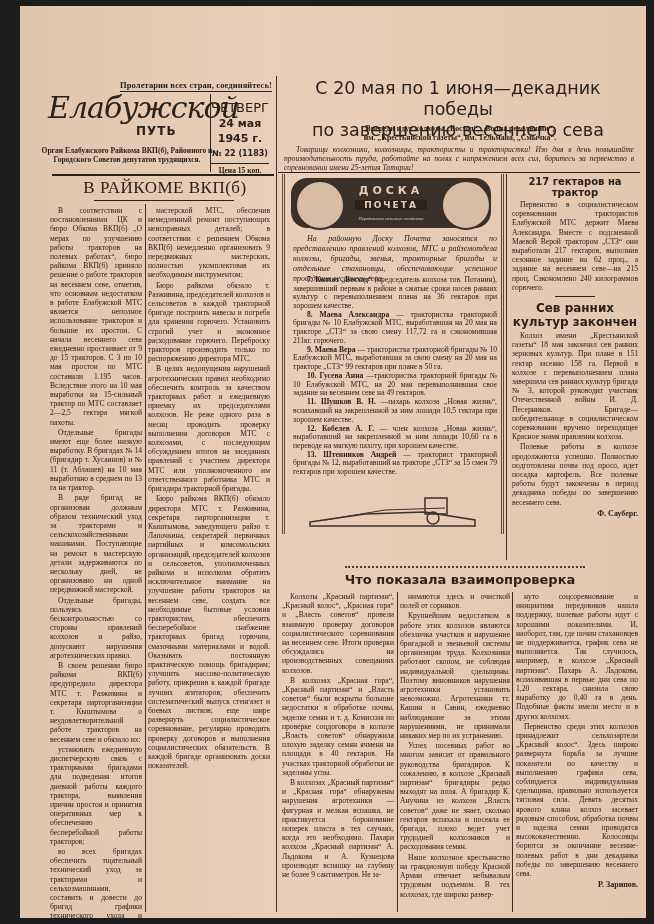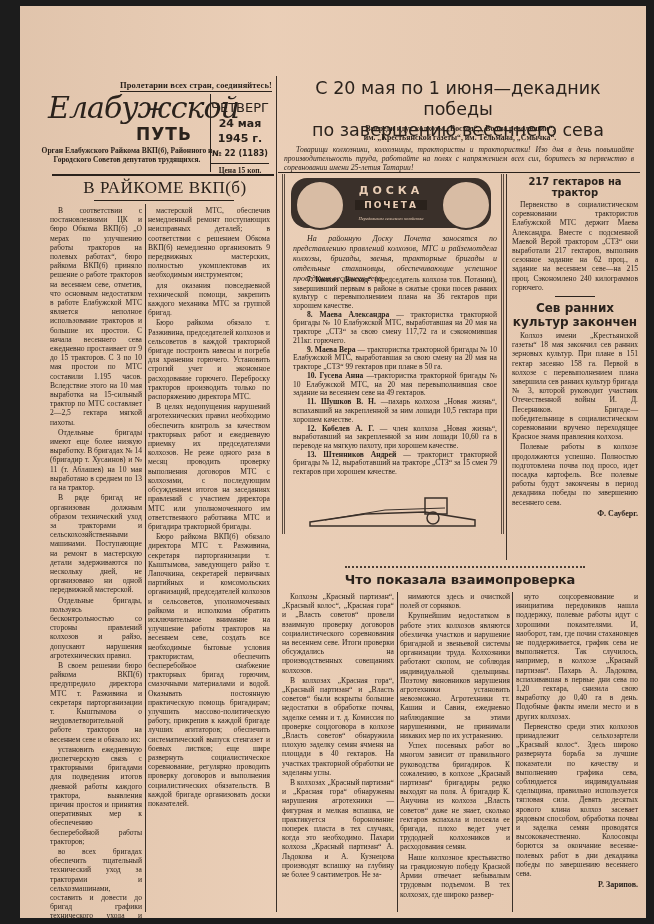--- a/index.html
+++ b/index.html
@@ -4,21 +4,21 @@
 <style>
   html, body { margin:0; padding:0; }
   body { width:654px; height:924px; background:#1c1c1c; position:relative; overflow:hidden;
          font-family:"Liberation Serif", serif; color:#2a221c; }
   .paper { position:absolute; left:20px; top:6px; width:626px; height:912px;
            background:#e9cdb5; background-image:linear-gradient(90deg, rgba(200,170,145,.25), rgba(240,215,195,.15) 40%, rgba(210,180,155,.25)); }
   .abs { position:absolute; }
   .motto { left:120px; top:80px; width:152px; font-size:8.5px; font-weight:bold; text-align:right; border-bottom:1px solid #2a221c; padding-bottom:1px; letter-spacing:.1px; }
   .logo { left:38px; top:96px; width:172px; height:40px; }
   .logo .s1 { position:absolute; left:10px; top:-6px; font-family:"DejaVu Serif", serif; font-style:italic; font-size:30px; letter-spacing:-1px; color:#2a221c; }
-  .logo .s2 { position:absolute; left:98px; top:28px; font-family:"DejaVu Sans", sans-serif; font-weight:bold; font-size:17px; letter-spacing:1px; }
+  .logo .s2 { position:absolute; left:98px; top:28px; font-family:"DejaVu Sans", sans-serif; font-weight:bold; font-size:12px; letter-spacing:1px; }
   .organ { left:36px; top:146px; width:182px; font-size:7.5px; text-align:center; line-height:9px; font-weight:bold; }
   .datebox { left:210px; top:94px; width:58px; height:78px; border-left:1px solid #2a221c; text-align:center; }
   .datebox .wd { font-family:"DejaVu Sans", sans-serif; font-size:13px; margin-top:6px; }
   .datebox .dd { font-family:"DejaVu Sans", sans-serif; font-weight:bold; font-size:11px; line-height:13px; margin-top:2px; }
   .datebox .no { font-family:"DejaVu Sans", sans-serif; font-weight:bold; font-size:8px; margin-top:4px; }
   .datebox .price { font-size:7.5px; font-weight:bold; border-top:1px solid #2a221c; margin-top:5px; padding-top:2px; }
   .hr { background:#2a221c; height:2px; }
   .vr { background:#3a3028; width:1px; }
   .rh { left:60px; top:178px; width:210px; text-align:center; font-size:17px; letter-spacing:.5px; }
   .coltext { font-size:7.6px; line-height:9.2px; text-align:justify; }
@@ -70,21 +70,20 @@
   <p>В ряде бригад не организован должным образом технический уход за тракторами и сельскохозяйственными машинами. Поступающие на ремонт в мастерскую детали задерживаются по нескольку дней, не организовано ни одной передвижной мастерской.</p>
   <p>Отдельные бригады, пользуясь бесконтрольностью со стороны правлений колхозов и райзо, допускают нарушения агротехнических правил.</p>
   <p>В своем решении бюро райкома ВКП(б) предупредило директора МТС т. Разживина и секретаря парторганизации т. Кыштымова о неудовлетворительной работе тракторов на весеннем севе и обязало их:</p>
   <p>установить ежедневную диспетчерскую связь с тракторными бригадами для подведения итогов дневной работы каждого трактора, выявления причин простоя и принятия оперативных мер к обеспечению бесперебойной работы тракторов;</p>
   <p>во всех бригадах обеспечить тщательный технический уход за тракторами и сельхозмашинами, составить и довести до бригад графики технического ухода и правила внутреннего распорядка, установить строгий контроль за их выполнением, вменив в обязанность бригадирам и их помощникам лично присутствовать при выполнении трактористами технического ухода.</p>
 
 </div>
 <div class="abs vr" style="left:145px; top:204px; height:708px;"></div>
 <div class="abs coltext" style="left:148px; top:206px; width:122px;">
   <p>мастерской МТС, обеспечив немедленный ремонт поступающих неисправных деталей; в соответствии с решением Обкома ВКП(б) немедленно организовать 9 передвижных мастерских, полностью укомплектовав их необходимым инструментом;</p>
-  <p>для оказания повседневной технической помощи, закрепить каждого механика МТС за группой бригад.</p>
   <p>Бюро райкома обязало т. Разживина, председателей колхозов и сельсоветов в каждой тракторной бригаде построить навесы и погреба для хранения горючего. Установить строгий учет и экономное расходование горючего. Переброску тракторов производить только по распоряжению директора МТС.</p>
   <p>В целях недопущения нарушений агротехнических правил необходимо обеспечить контроль за качеством тракторных работ и ежедневную приемку их председателями колхозов. Не реже одного раза в месяц проводить проверку выполнения договоров МТС с колхозами, с последующим обсуждением итогов на заседаниях правлений с участием директора МТС или уполномоченного им ответственного работника МТС и бригадира тракторной бригады.</p>
   <p>Бюро райкома ВКП(б) обязало директора МТС т. Разживина, секретаря парторганизации т. Кыштымова, заведующего райзо т. Лапочкина, секретарей первичных партийных и комсомольских организаций, председателей колхозов и сельсоветов, уполномоченных райкома и исполкома обратить исключительное внимание на улучшение работы тракторов на весеннем севе, создать все необходимые бытовые условия трактористам, обеспечить бесперебойное снабжение тракторных бригад горючим, смазочными материалами и водой. Оказывать постоянную практическую помощь бригадирам; улучшить массово-политическую работу, прикрепив к каждой бригаде лучших агитаторов; обеспечить систематический выпуск стенгазет и боевых листков; еще шире развернуть социалистическое соревнование, регулярно проводить проверку договоров и выполнения социалистических обязательств. В каждой бригаде организовать доски показателей.</p>
 </div>
 <div class="abs vr" style="left:276px; top:76px; height:836px;"></div>
 
 <div class="abs bighead">
   <div>С 20 мая по 1 июня—декадник победы</div>
   <div>по завершению весеннего сева</div>
 </div>

